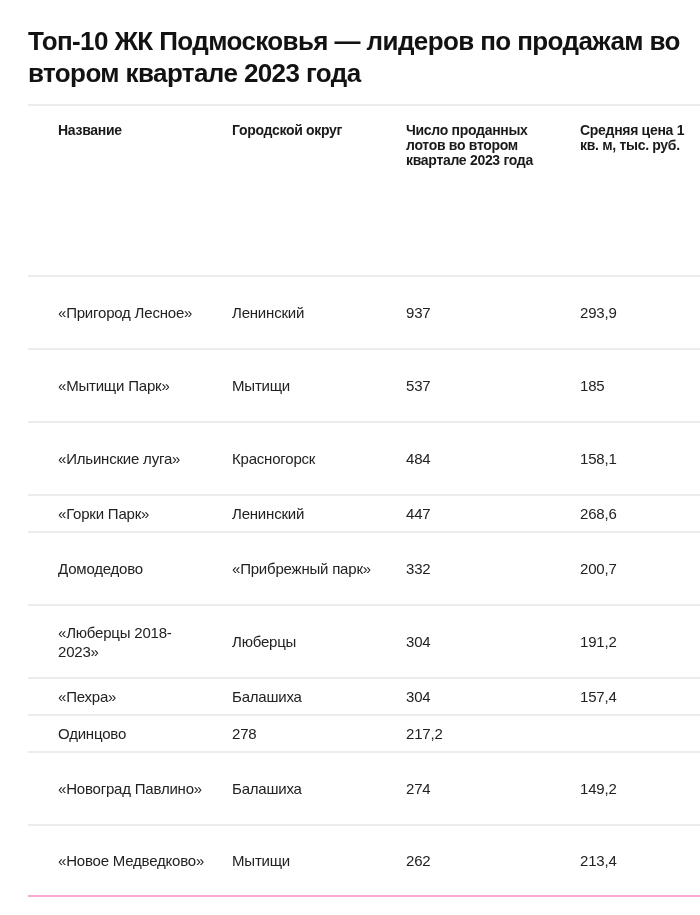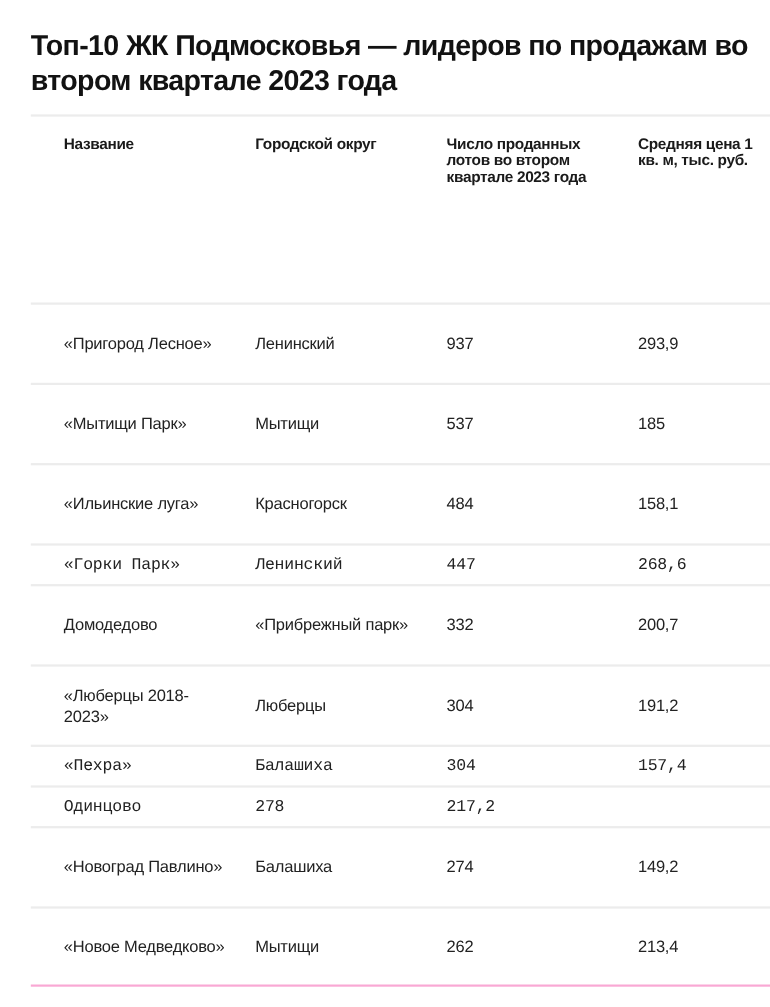--- a/index.html
+++ b/index.html
@@ -54,21 +54,21 @@
       font-size: 15px;
       line-height: 19px;
       letter-spacing: -0.2px;
       color: #222222;
     }
     .c1 { width: 174px; padding-right: 20px; }
     .c2 { width: 174px; padding-right: 20px; }
     .c3 { width: 174px; padding-right: 40px; }
     .c4 { width: 120px; }
     .row.h2 { height: 73px; }
-    .row.h1 { height: 37px; font-family: Liberation Mono, monospace; }
+    .row.h1 { height: 37px; }
   </style>
 </head>
 <body>
 
 <h1 class="title">Топ-10 ЖК Подмосковья — лидеров по продажам во втором квартале 2023 года</h1>
 
 <div class="table">
   <div class="row header">
     <div class="cell c1">Название</div>
     <div class="cell c2">Городской округ</div>

